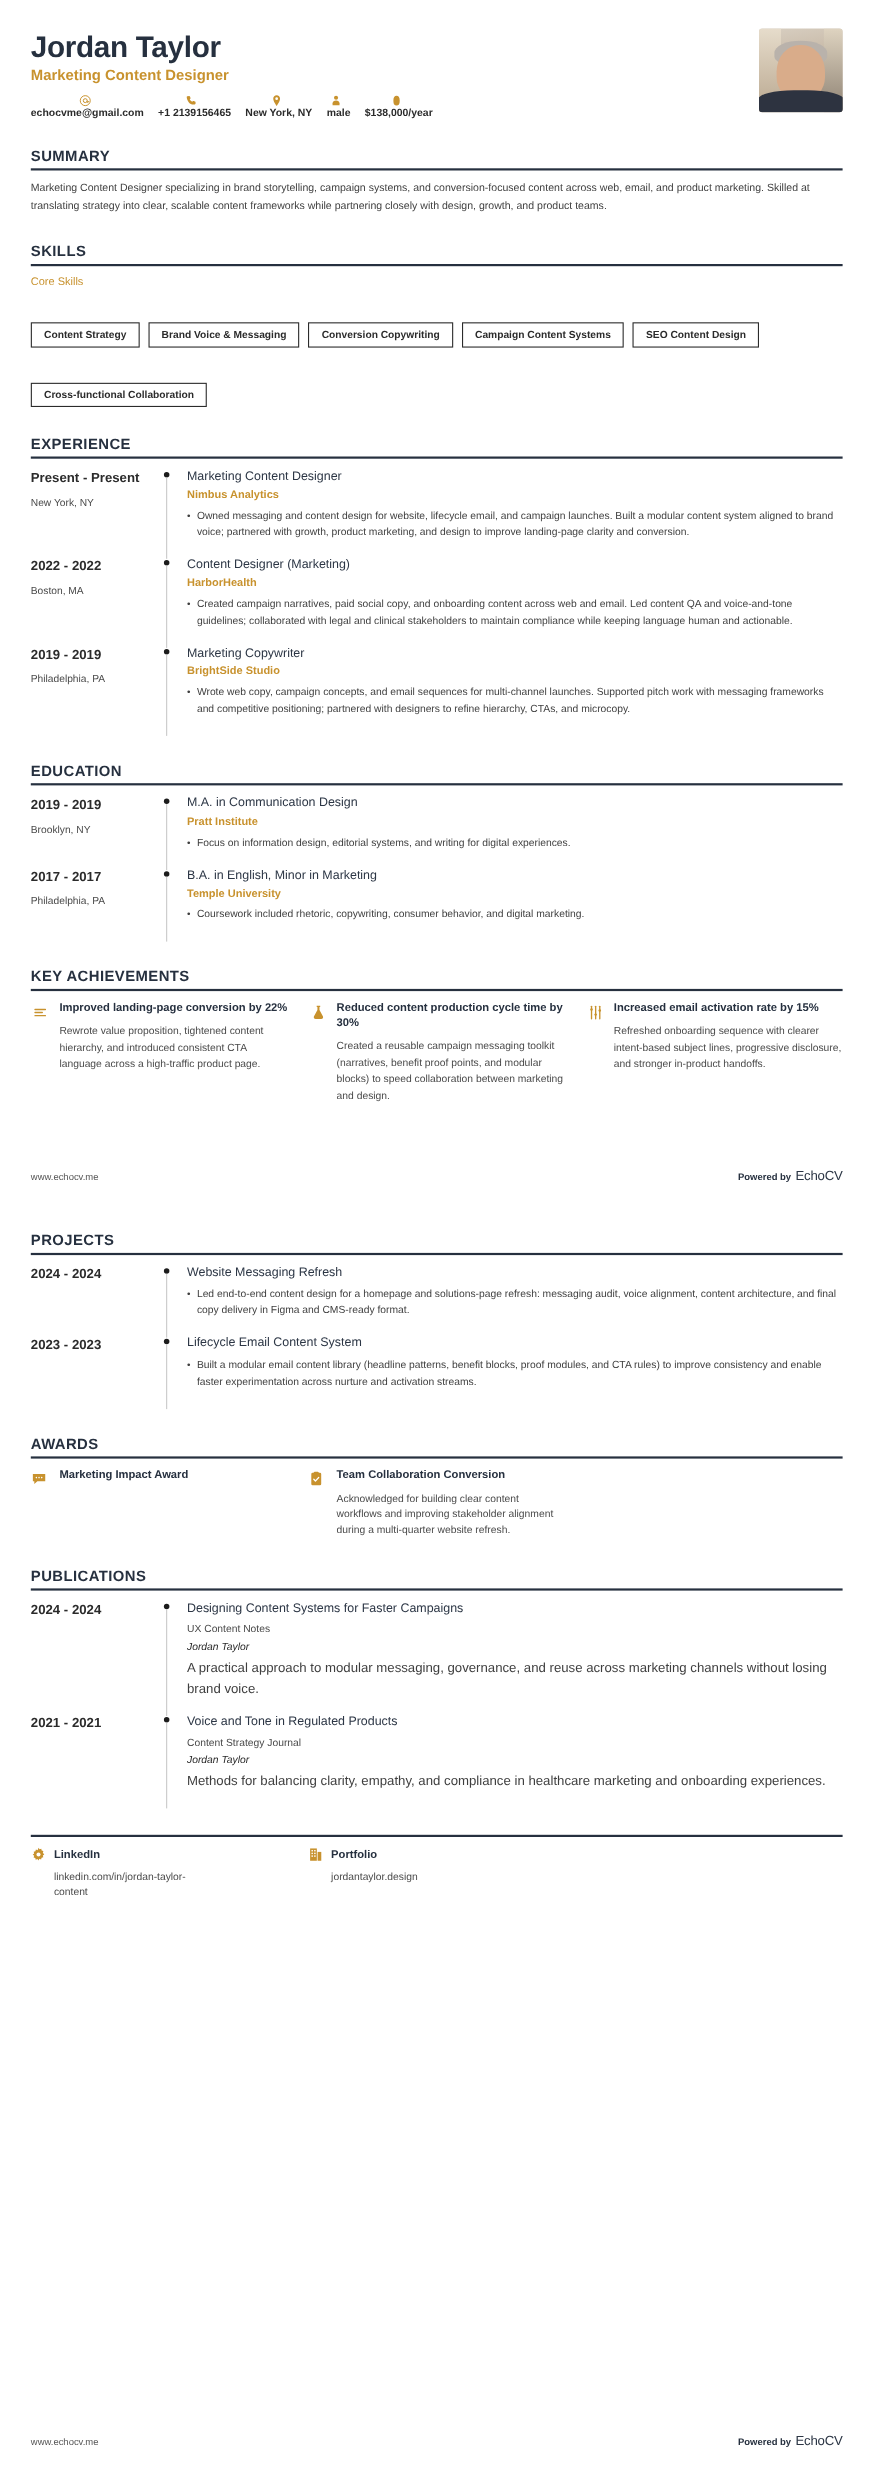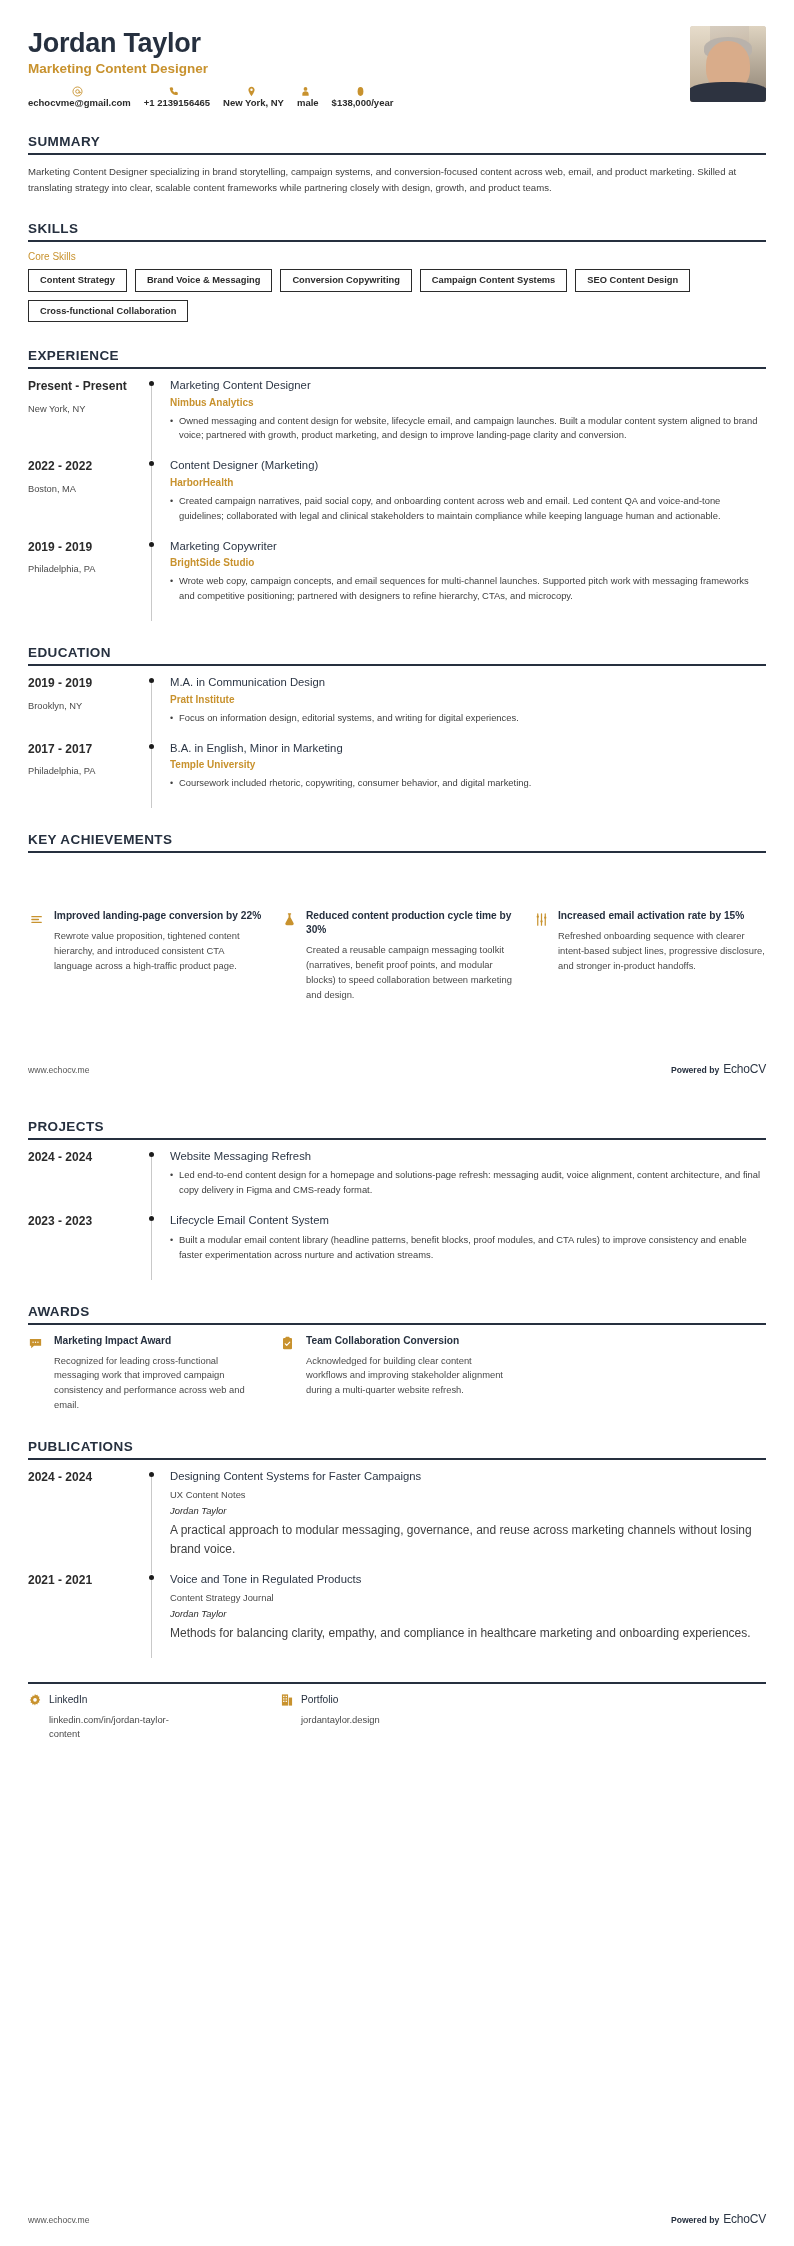--- a/index.html
+++ b/index.html
@@ -147,20 +147,21 @@
   }
   .chips { display: flex; flex-wrap: wrap; gap: 8px; }
   .chip {
     border: 1px solid #2b2b2b;
     padding: 5px 11px;
     font-size: 9.3px;
     font-weight: bold;
     color: #2b2b2b;
     line-height: 1.1;
     background: #fff;
+    margin-top: 24px;
   }
 
   
   .entry {
     display: flex;
     position: relative;
   }
   .entry-left {
     width: 118px;
     flex: none;
@@ -227,21 +228,21 @@
     color: #3f3f3f;
     font-size: 9px;
     line-height: 1.58;
   }
 
   
   .ka-grid {
     display: flex;
     gap: 18px;
   }
-  .ka-item { flex: 1 1 0; display: flex; gap: 8px; margin-top: 47px; }
+  .ka-item { flex: 1 1 0; display: flex; gap: 8px; }
   .ka-icon {
     flex: none;
     width: 18px;
     height: 18px;
     color: #c8922e;
     display: flex;
     align-items: flex-start;
     justify-content: center;
     padding-top: 3px;
   }
@@ -310,21 +311,21 @@
   }
 
   
   .fmo-grid { display: flex; gap: 18px; }
   .fmo-item { flex: 1 1 0; }
   .fmo-item.empty { visibility: hidden; }
   .fmo-head { display: flex; align-items: center; gap: 7px; }
   .fmo-icon { width: 14px; height: 14px; color: #c8922e; flex:none; }
   .fmo-label {
     font-size: 10.2px;
-    font-weight: normal;
+    font-weight: bold;
     color: #26303f;
   }
   .fmo-value {
     font-size: 9.4px;
     color: #4a4a4a;
     margin-top: 6px;
     margin-left: 21px;
     line-height: 1.5;
     max-width: 150px;
   }
@@ -657,21 +658,20 @@
           <div class="aw-icon">
             <svg width="15" height="15" viewBox="0 0 16 16" fill="currentColor">
               <path d="M2 3.2h12v7.1H6.4L3.4 13v-2.7H2z"></path>
               <circle cx="5.4" cy="6.7" r=".75" fill="#fff"></circle>
                 <circle cx="8" cy="6.7" r=".75" fill="#fff"></circle>
                 <circle cx="10.6" cy="6.7" r=".75" fill="#fff"></circle>
             </svg>
           </div>
           <div class="ka-body">
             <div class="aw-title">Marketing Impact Award</div>
-            <div class="aw-desc">Recognized for leading cross-functional messaging work that improved campaign consistency and performance across web and email.</div>
           </div>
         </div>
 
         <div class="aw-item">
           <div class="aw-icon">
             <svg width="15" height="15" viewBox="0 0 16 16" fill="currentColor">
               <rect x="3.2" y="2" width="9.6" height="12.2" rx="1.2"></rect>
               <rect x="5.8" y=".9" width="4.4" height="2.2" rx=".7"></rect>
               <path d="M5.6 8.3l1.6 1.7 3.2-3.4" stroke="#fff" stroke-width="1.2" fill="none" stroke-linecap="round" stroke-linejoin="round"></path>
             </svg>

